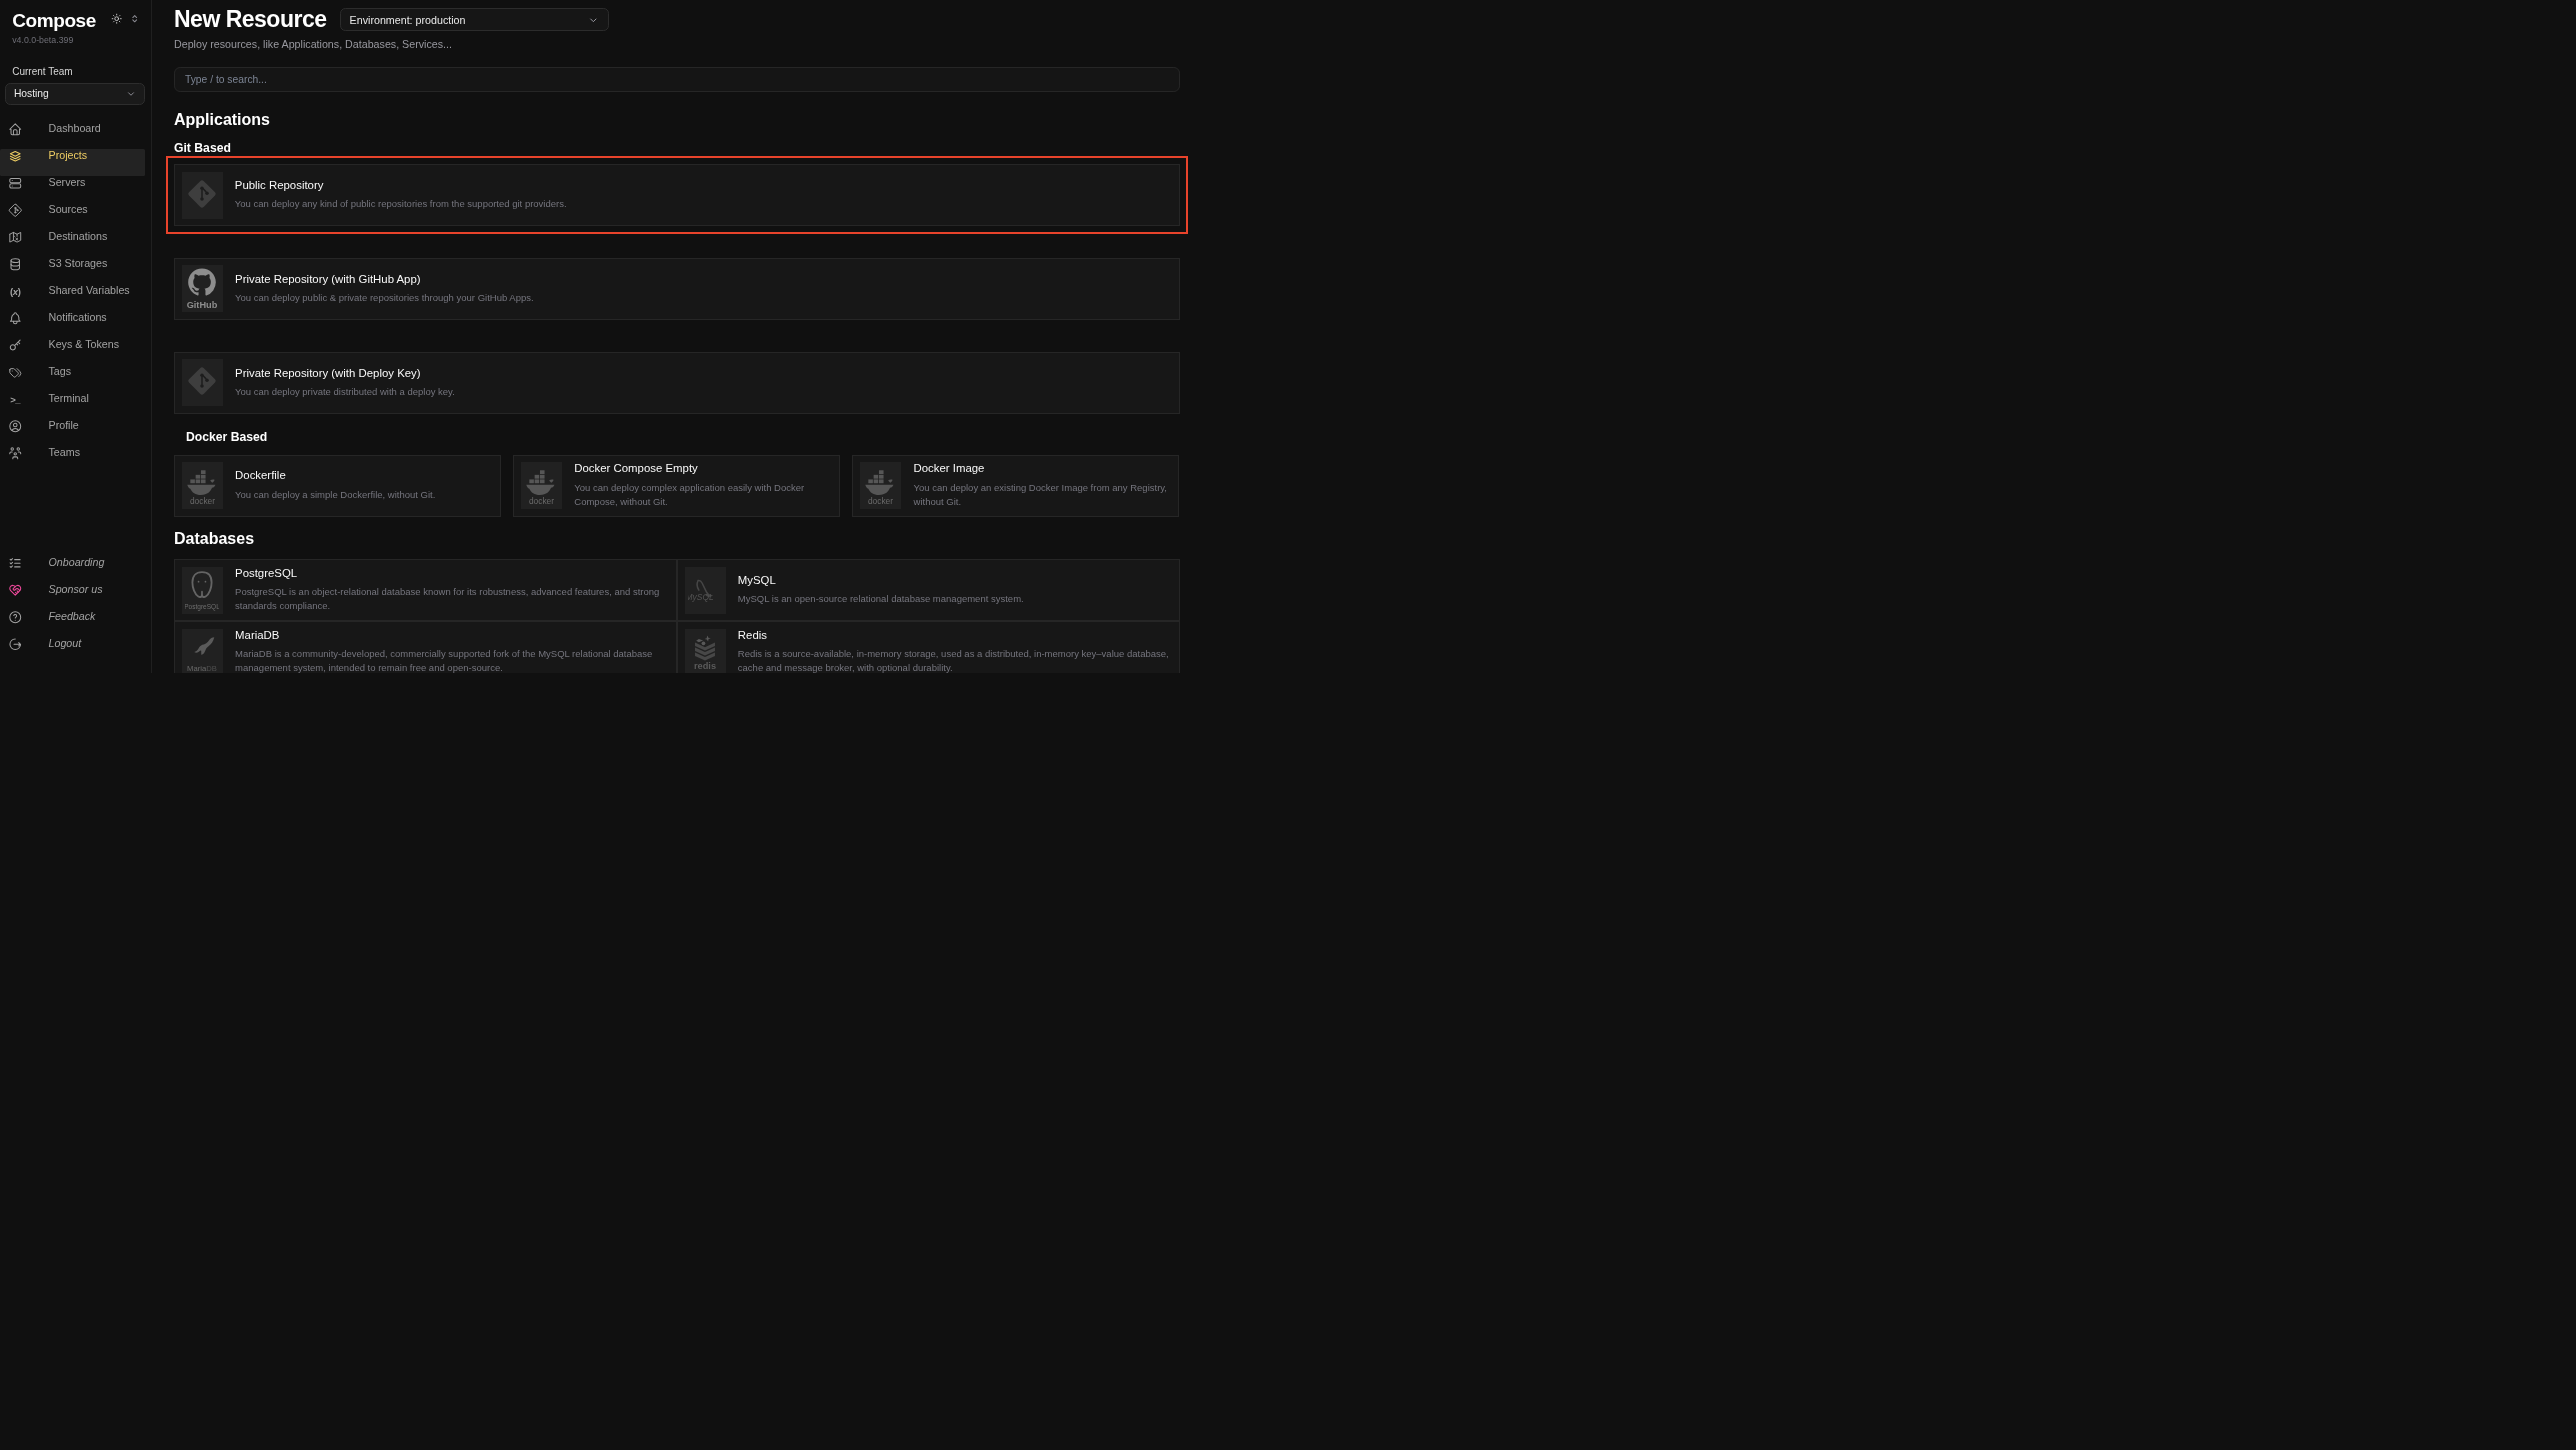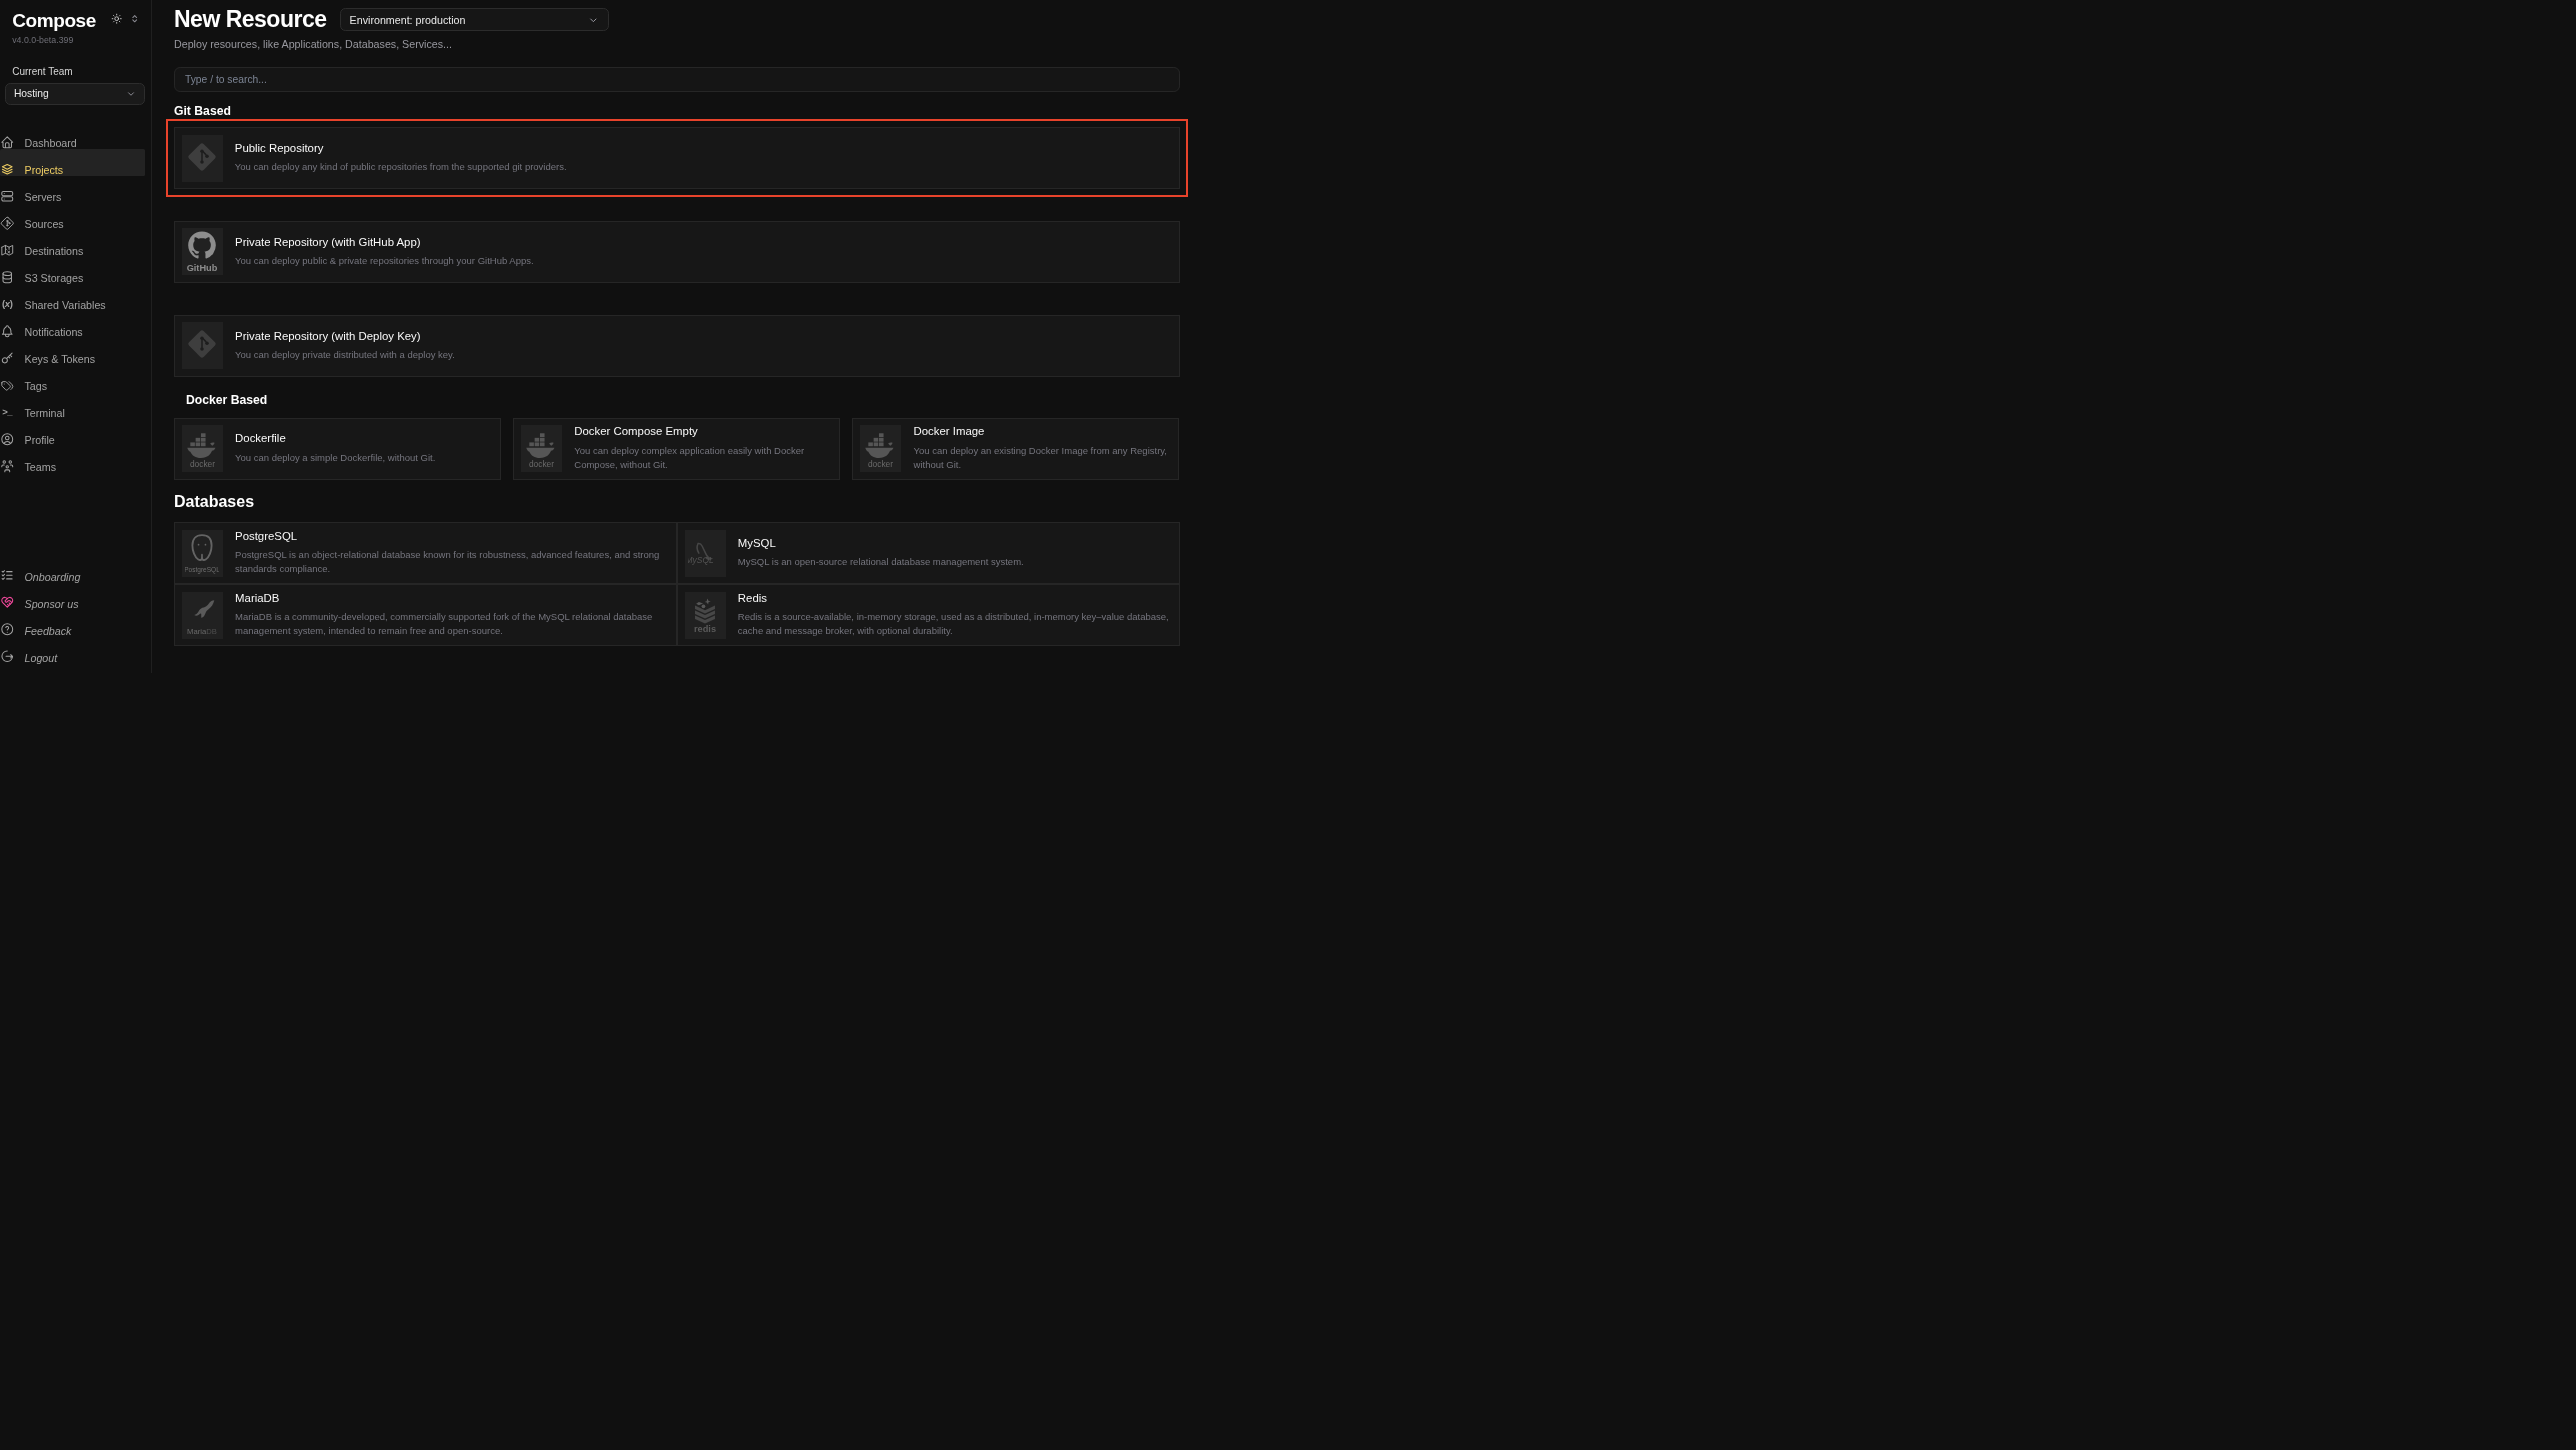--- a/index.html
+++ b/index.html
@@ -29,22 +29,22 @@
   .team-select {
     margin:6.1px 6.1px 0 5.3px; height:22px;
     background:#1a1a1a; border:0.8px solid #2d2d2d; border-radius:5.3px;
     display:flex; align-items:center; justify-content:space-between;
     padding:0 7.6px; font-size:10.3px; color:#ececec; cursor:pointer;
   }
   .team-select svg { width:10px; height:10px; color:#8a8a92; }
   .nav { margin-top:17.5px; display:flex; flex-direction:column; }
   .nav-footer { margin-top:auto; display:flex; flex-direction:column;font-style:italic; }
   .nav-item {
-    display:flex; align-items:flex-end; gap:10px;
-    height:27px; padding:0 0 0 0; margin-right:6.1px;
+    display:flex; align-items:flex-start; gap:26px;
+    height:27px; padding:0 0 0 8px; margin-right:6.1px;
     color:#a3a3a3; font-size:10.7px; cursor:pointer; white-space:nowrap;
   }
   .nav-item .ico { width:14.5px; height:14.5px; flex:none; display:flex; align-items:center; justify-content:center; }
   .nav-item .ico svg { width:14.5px; height:14.5px; }
   .nav-item.active { background:#232323; color:#eecd63; border-radius:1.5px; }
   .nav-item.active .ico { color:#eecd63; }
   .glyph { font-weight:700; font-size:9.5px; letter-spacing:-0.4px; line-height:1; }
   .sponsor-ico { color:#ec4899; }
 
   
@@ -292,20 +292,21 @@
       <span>Environment: production</span>
       <svg viewBox="0 0 24 24" fill="none" stroke="currentColor" stroke-width="2.2" stroke-linecap="round" stroke-linejoin="round">
           <path d="M6 9l6 6 6-6"></path>
         </svg>
     </div>
   </div>
   <div class="subtitle">Deploy resources, like Applications, Databases, Services...</div>
 
   <input class="search-input" type="text" placeholder="Type / to search..." style="">
 
+  <div class="h2">Applications</div>
   <div class="h3">Git Based</div>
 
   <div class="stack">
 
     <div class="annotated">
       <div class="card">
         <div class="tile">
           <svg viewBox="0 0 44 48" width="34" height="37">
               <path fill="#3e3e3e" d="M24.1 5.1l14.8 14.8a3 3 0 0 1 0 4.2L24.1 38.9a3 3 0 0 1-4.2 0L5.1 24.1a3 3 0 0 1 0-4.2L19.9 5.1a3 3 0 0 1 4.2 0z"></path>
               <g fill="#1d1d1d">

